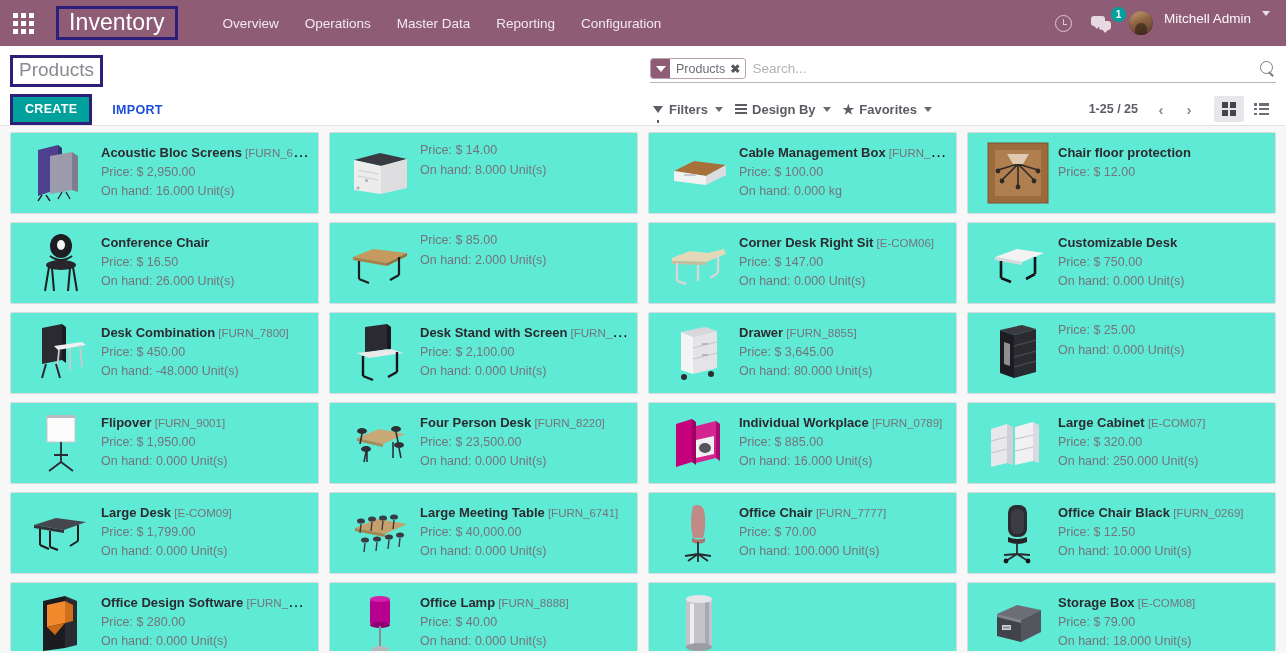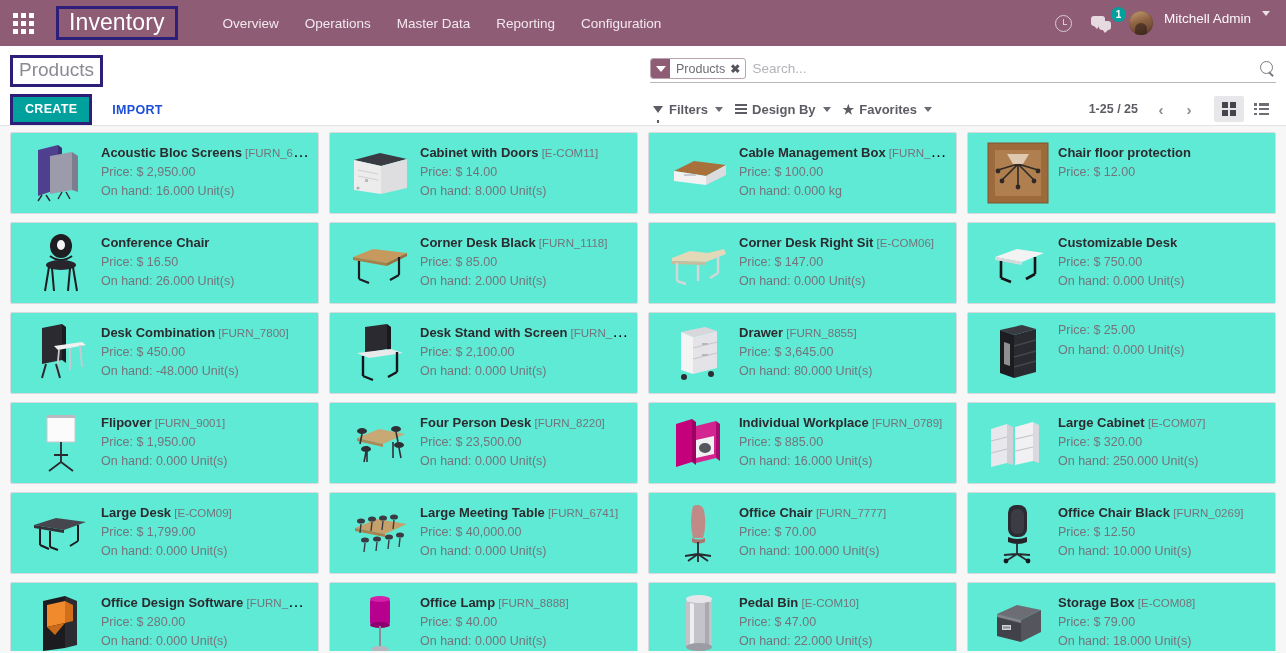--- a/index.html
+++ b/index.html
@@ -530,21 +530,20 @@
           <svg width="60" height="54" viewBox="0 0 60 54">
             <polygon points="4,14 30,7 57,13 31,20" fill="#3a3a42"></polygon>
             <polygon points="4,14 31,20 31,48 4,44" fill="#ececed"></polygon>
             <polygon points="31,20 57,13 57,42 31,48" fill="#dedee1"></polygon>
             <path d="M8 24 l20 4 M8 30 l20 4" stroke="#cfcfd4" stroke-width="1"></path>
             <rect x="15" y="33" width="3" height="3" fill="#b9b9c0"></rect>
             <circle cx="8" cy="42" r="1.6" fill="#b0b0b8"></circle>
           </svg>
         </div>
         <div class="k-body">
-          <div class="k-title-line"><span class="k-name">Cabinet with Doors</span><span class="k-code"> [E-COM11]</span></div>
           <div class="k-meta">Price: $ 14.00</div>
           <div class="k-meta">On hand: 8.000 Unit(s)</div>
         </div>
       </div>
       <div class="k-card">
         <div class="k-thumb">
           <svg width="62" height="40" viewBox="0 0 62 40">
             <polygon points="6,18 26,8 58,12 38,23" fill="#a8713c"></polygon>
             <polygon points="6,18 38,23 38,32 6,28" fill="#f2f2f3"></polygon>
             <polygon points="38,23 58,12 58,22 38,32" fill="#dcdce0"></polygon>
@@ -604,21 +603,20 @@
           <svg width="62" height="48" viewBox="0 0 62 48">
             <polygon points="4,18 24,10 58,14 38,24" fill="#c69a5e"></polygon>
             <polygon points="4,18 38,24 38,27 4,21" fill="#a87f48"></polygon>
             <polygon points="38,24 58,14 58,17 38,27" fill="#96703f"></polygon>
             <g stroke="#1d1d22" stroke-width="2.2" fill="none">
               <path d="M10 22 l0 18 M10 40 l10 4 M50 18 l0 18 M50 36 l-9 5"></path>
             </g>
           </svg>
         </div>
         <div class="k-body">
-          <div class="k-title-line"><span class="k-name">Corner Desk Black</span><span class="k-code"> [FURN_1118]</span></div>
           <div class="k-meta">Price: $ 85.00</div>
           <div class="k-meta">On hand: 2.000 Unit(s)</div>
         </div>
       </div>
       <div class="k-card">
         <div class="k-thumb">
           <svg width="62" height="48" viewBox="0 0 62 48">
             <polygon points="4,19 22,12 40,14 56,10 58,15 38,23 4,22" fill="#e3d8b8"></polygon>
             <polygon points="4,22 38,23 38,26 4,25" fill="#c7bc9c"></polygon>
             <g stroke="#d6d6d9" stroke-width="2.4" fill="none">
@@ -909,25 +907,20 @@
         <div class="k-thumb">
           <svg width="40" height="60" viewBox="0 0 40 60">
             <ellipse cx="20" cy="9" rx="13" ry="4" fill="#d6d6da"></ellipse>
             <path d="M7 9 l0 44 q13 5 26 0 l0 -44" fill="#c3c3c9"></path>
             <path d="M11 10 l0 44 q3 1 4 1 l0 -44" fill="#eeeef1"></path>
             <path d="M26 10 l0 44 q3 -1 4 -2 l0 -43" fill="#a9a9b1"></path>
             <ellipse cx="20" cy="6" rx="13" ry="4" fill="#e6e6ea"></ellipse>
             <ellipse cx="20" cy="54" rx="13" ry="4" fill="#9c9ca4"></ellipse>
           </svg>
         </div>
-        <div class="k-body">
-          <div class="k-title-line"><span class="k-name">Pedal Bin</span><span class="k-code"> [E-COM10]</span></div>
-          <div class="k-meta">Price: $ 47.00</div>
-          <div class="k-meta">On hand: 22.000 Unit(s)</div>
-        </div>
       </div>
       <div class="k-card">
         <div class="k-thumb">
           <svg width="54" height="50" viewBox="0 0 54 50">
             <polygon points="6,16 26,7 50,12 30,22" fill="#6d6d76"></polygon>
             <polygon points="6,16 30,22 30,44 6,38" fill="#42424a"></polygon>
             <polygon points="30,22 50,12 50,34 30,44" fill="#55555e"></polygon>
             <polygon points="6,16 30,22 30,25 6,19" fill="#83838c"></polygon>
             <rect x="11" y="27" width="9" height="5" fill="#cfcfd5"></rect>
             <rect x="12" y="28.5" width="7" height="2" fill="#8d8d96"></rect>

